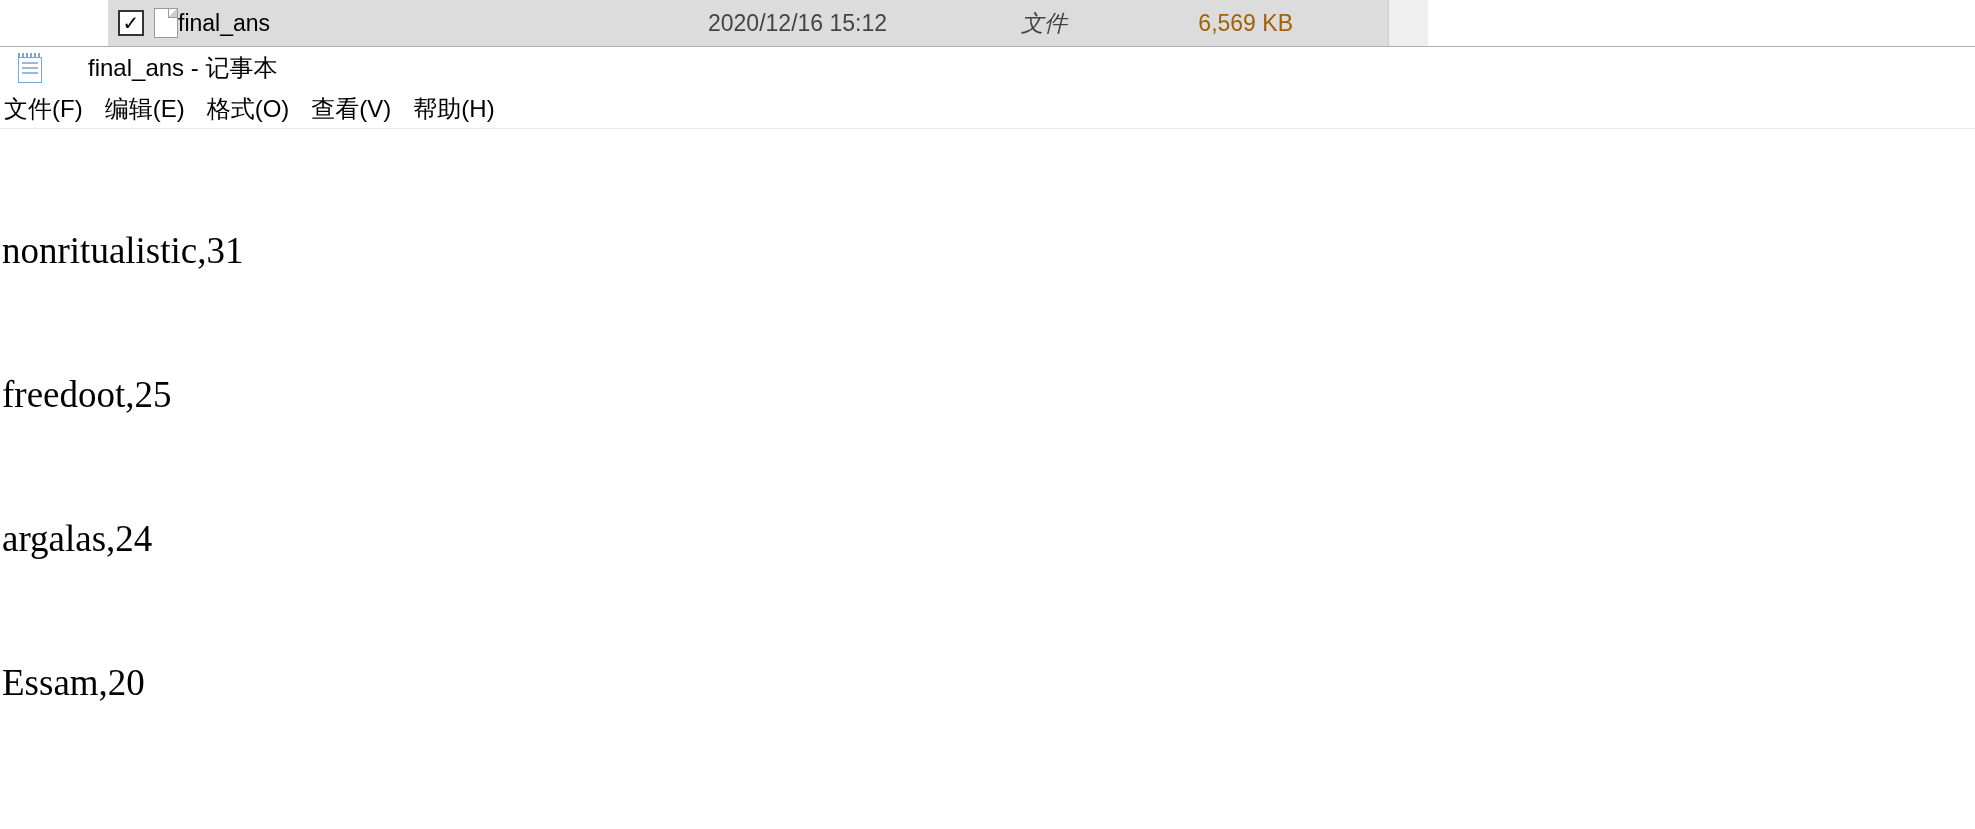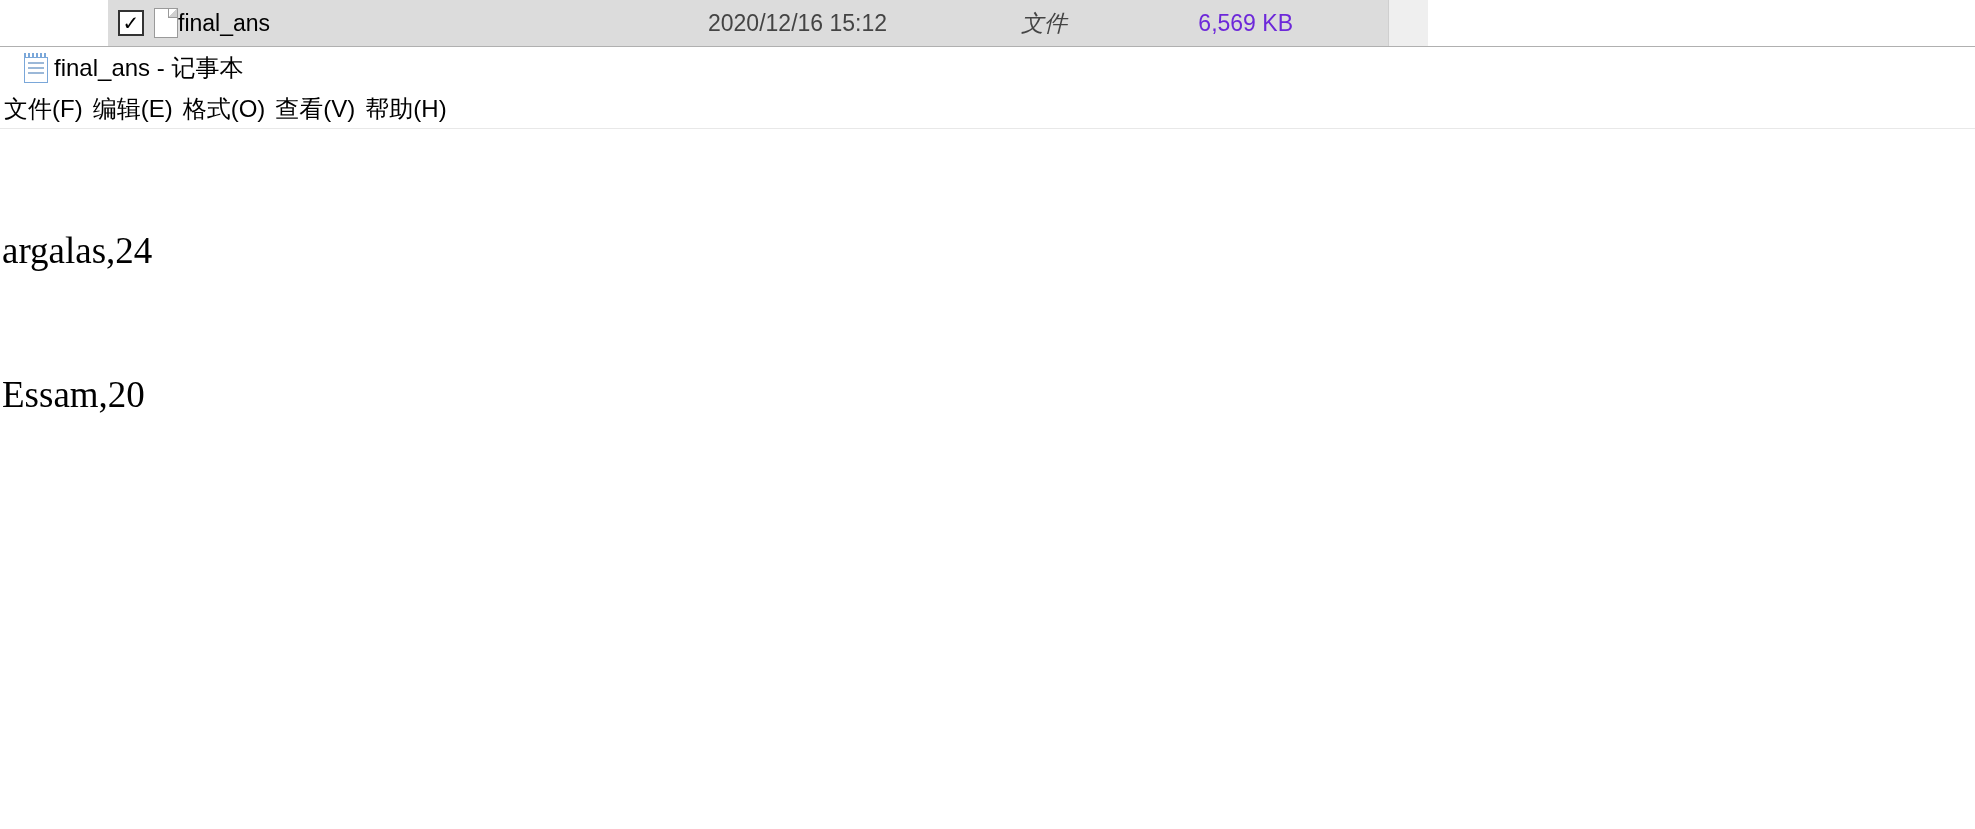--- a/index.html
+++ b/index.html
@@ -77,21 +77,21 @@
     position: absolute;
     left: 913px;
     color: #444;
     font-style: italic;
   }
   .explorer-row .col-size {
     position: absolute;
     left: 1085px;
     width: 100px;
     text-align: right;
-    color: #6d28d9;
+    color: #a16207;
   }
   .explorer-row { position: relative; }
 
   .explorer-right-gutter {
     flex: 0 0 40px;
     height: 100%;
     background: #efefef;
     border-left: 1px solid #cfcfcf;
   }
   .explorer-far-right {
@@ -101,24 +101,25 @@
   }
 
   
   .notepad {
     width: 100%;
   }
   .notepad-titlebar {
     display: flex;
     align-items: center;
     height: 42px;
-    padding-left: 24px;
+    padding-left: 18px;
     font-size: 24px;
     color: #000;
     background: #ffffff;
+    gap: 40px;
   }
   .notepad-icon {
     width: 24px;
     height: 30px;
     position: relative;
     margin-right: 6px;
   }
   .notepad-icon .spiral {
     position: absolute;
     top: 0; left: 0; right: 0;
@@ -142,21 +143,21 @@
 
   .notepad-menubar {
     display: flex;
     align-items: center;
     height: 40px;
     padding-left: 2px;
     font-size: 24px;
     color: #000;
     background: #ffffff;
     border-bottom: 1px solid #e8e8e8;
-    gap: 0;
+    gap: 12px;
   }
   .notepad-menubar .menu-item {
     padding: 4px 8px 4px 2px;
     cursor: default;
     white-space: nowrap;
   }
 
   .notepad-content {
     padding: 2px 2px 0 2px;
     font-family: "Times New Roman", "SimSun", serif;
@@ -200,20 +201,22 @@
 
   <div class="notepad-menubar">
     <div class="menu-item">文件(F)</div>
     <div class="menu-item">编辑(E)</div>
     <div class="menu-item">格式(O)</div>
     <div class="menu-item">查看(V)</div>
     <div class="menu-item">帮助(H)</div>
   </div>
 
   <div class="notepad-content">
+    <span class="line">nonritualistic,31</span>
+    <span class="line">freedoot,25</span>
     <span class="line">argalas,24</span>
     <span class="line">Essam,20</span>
     
     
     
     
     
     
   </div>
 

